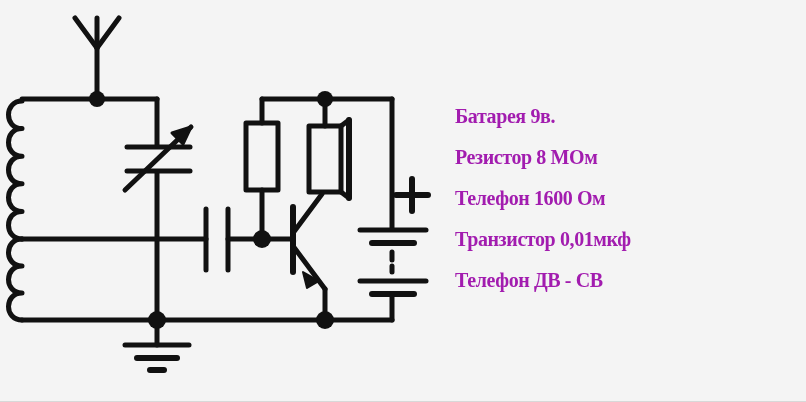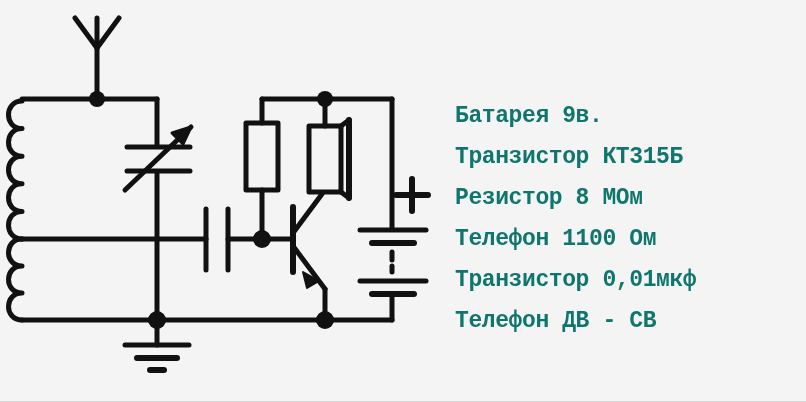--- a/index.html
+++ b/index.html
@@ -29,25 +29,25 @@
     width: 440px;
     height: 390px;
   }
   #legend {
     position: absolute;
     left: 455px;
     top: 96px;
     width: 345px;
   }
   .legend-line {
-    font-family: Liberation Mono, monospace;
+    font-family: Liberation Serif, serif;
     font-weight: bold;
-    font-size: 23px;
+    font-size: 20px;
     line-height: 41px;
-    color: #0f766e;
+    color: #a21caf;
     white-space: pre;
     letter-spacing: -0.4px;
   }
 </style>
 </head>
 <body>
 
 <div id="page">
 
   <svg id="schematic" viewBox="0 0 440 390">
@@ -170,20 +170,19 @@
         <circle cx="262" cy="239" r="9"></circle>
         <circle cx="157" cy="320" r="9"></circle>
         <circle cx="325" cy="320" r="9"></circle>
       </g>
 
     </g>
   </svg>
 
   <div id="legend">
     <div class="legend-line">Батарея 9в.</div>
-    <div class="legend-line">Транзистор КТ315Б</div>
     <div class="legend-line">Резистор 8 МОм</div>
-    <div class="legend-line">Телефон 1100 Ом</div>
+    <div class="legend-line">Телефон 1600 Ом</div>
     <div class="legend-line">Транзистор 0,01мкф</div>
     <div class="legend-line">Телефон ДВ - СВ</div>
   </div>
 
 </div>
 
 </body></html>

